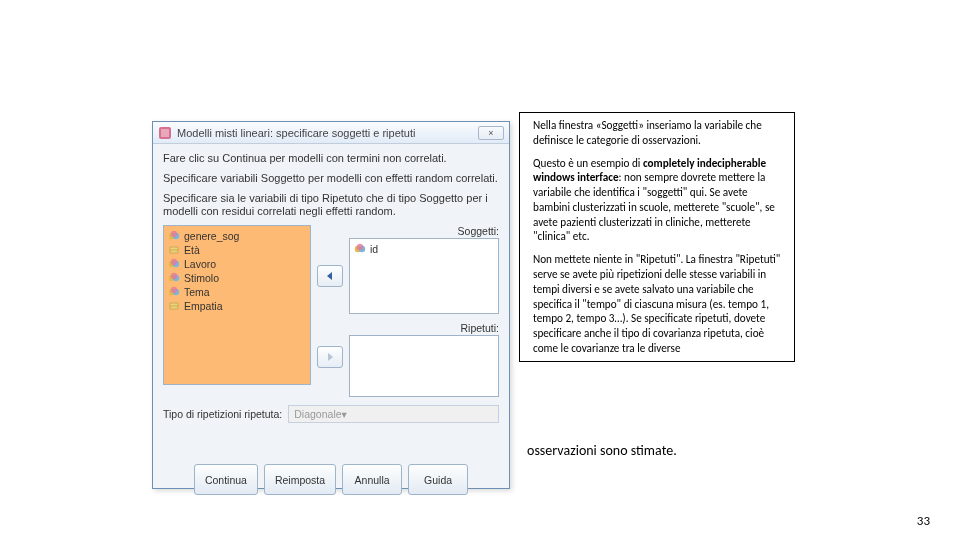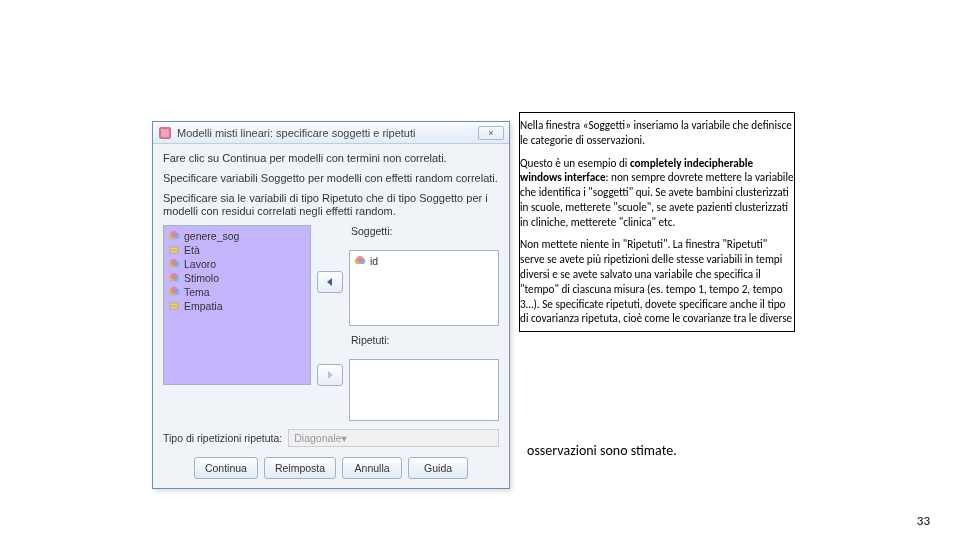--- a/index.html
+++ b/index.html
@@ -31,28 +31,28 @@
   .titlebar .close-btn {
     width: 26px; height: 14px;
     border:1px solid #a9b7c8; border-radius:2px;
     background: linear-gradient(#f7fafd,#e6edf5);
     font-size:9px; text-align:center; line-height:12px; color:#555;
   }
   .dlg-body { padding: 8px 10px 6px 10px; font-size:11px; color:#333; }
   .hint, .hint2 { filter: blur(0.4px); margin-bottom:6px; line-height:1.25; }
   
   .var-list {
-    border:1px solid #9fb3c9; background:#c4b5fd;
+    border:1px solid #9fb3c9; background:#fdba74;
     height: 160px; padding:3px 4px;
   }
   .var-item { display:flex; align-items:center; gap:4px; font-size:10.5px; padding:1px 0; filter: blur(0.3px);}
   .var-icon { width:12px;height:12px; }
   
   .group-box { }
-  .grp-label { font-size:10.5px; margin:0 0 13px 2px; filter: blur(0.3px); color:#333;}
+  .grp-label { font-size:10.5px; margin:0 0 1px 2px; filter: blur(0.3px); color:#333;text-align:right;}
   .grp-list {
     border:1px solid #9fb3c9; background:#fff;
     height: 76px; padding:3px 4px;
   }
   .grp-list.small { height:62px; }
   
   .arrow-btn {
     width:26px; height:22px;
     border:1px solid #9fb3c9; border-radius:3px;
     background: linear-gradient(#fdfefe,#e6edf5);
@@ -62,35 +62,35 @@
   .arrow-btn svg { width:12px;height:12px; }
   
   .cov-row { margin-top:8px; font-size:10.5px; display:flex; align-items:center; gap:6px; filter:blur(0.3px);}
   .cov-row .combo {
     flex:1; height:18px; border:1px solid #c6d1dd; background:#f0f0f0;
     padding:0 5px; font-size:10.5px; color:#999; display:flex;align-items:center;justify-content:flex-start;
   }
   
   .btn-row { display:flex; gap:6px; justify-content:center; margin-top:10px; }
   .btn {
-    min-width:60px; height:22px; padding:0 10px;
+    min-width:60px; height:31px; padding:0 10px;
     border:1px solid #9fb3c9; border-radius:3px;
     background: linear-gradient(#fdfefe,#e2eaf3);
     font-size:10.5px; display:flex;align-items:center;justify-content:center;
-    color:#333; filter:blur(0.3px);
+    color:#333; filter:blur(0.3px);margin-top:31px;
   }
   
   
   .callout {
     position:absolute;
     left: 519px; top: 112px;
     width: 276px;
     border:1.5px solid #000;
     background:#fff;
-    padding:5px 0;
+    padding:5px 13px;
     font-size:11.2px;
     line-height:1.32;
     font-family: Calibri, "Segoe UI", Arial, sans-serif;
   }
   .callout p { margin-bottom:8px; }
   .callout p:last-child { margin-bottom:0; }
   .overflow-text {
     position:absolute;
     left: 519px;
     width: 276px;

